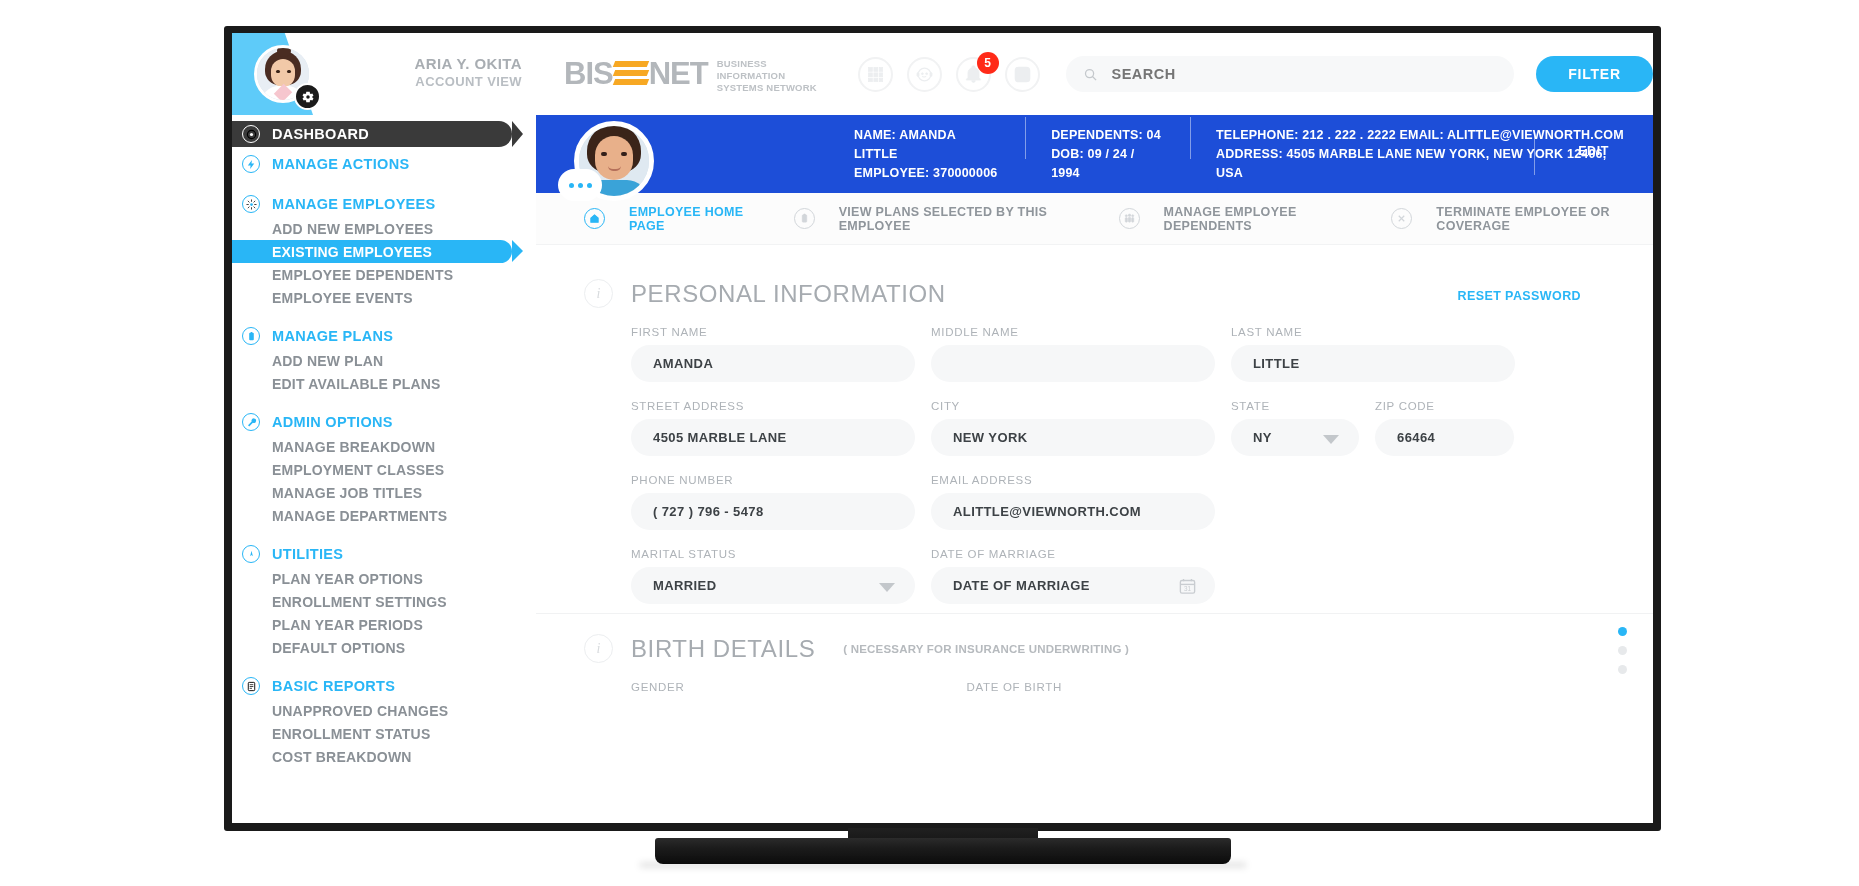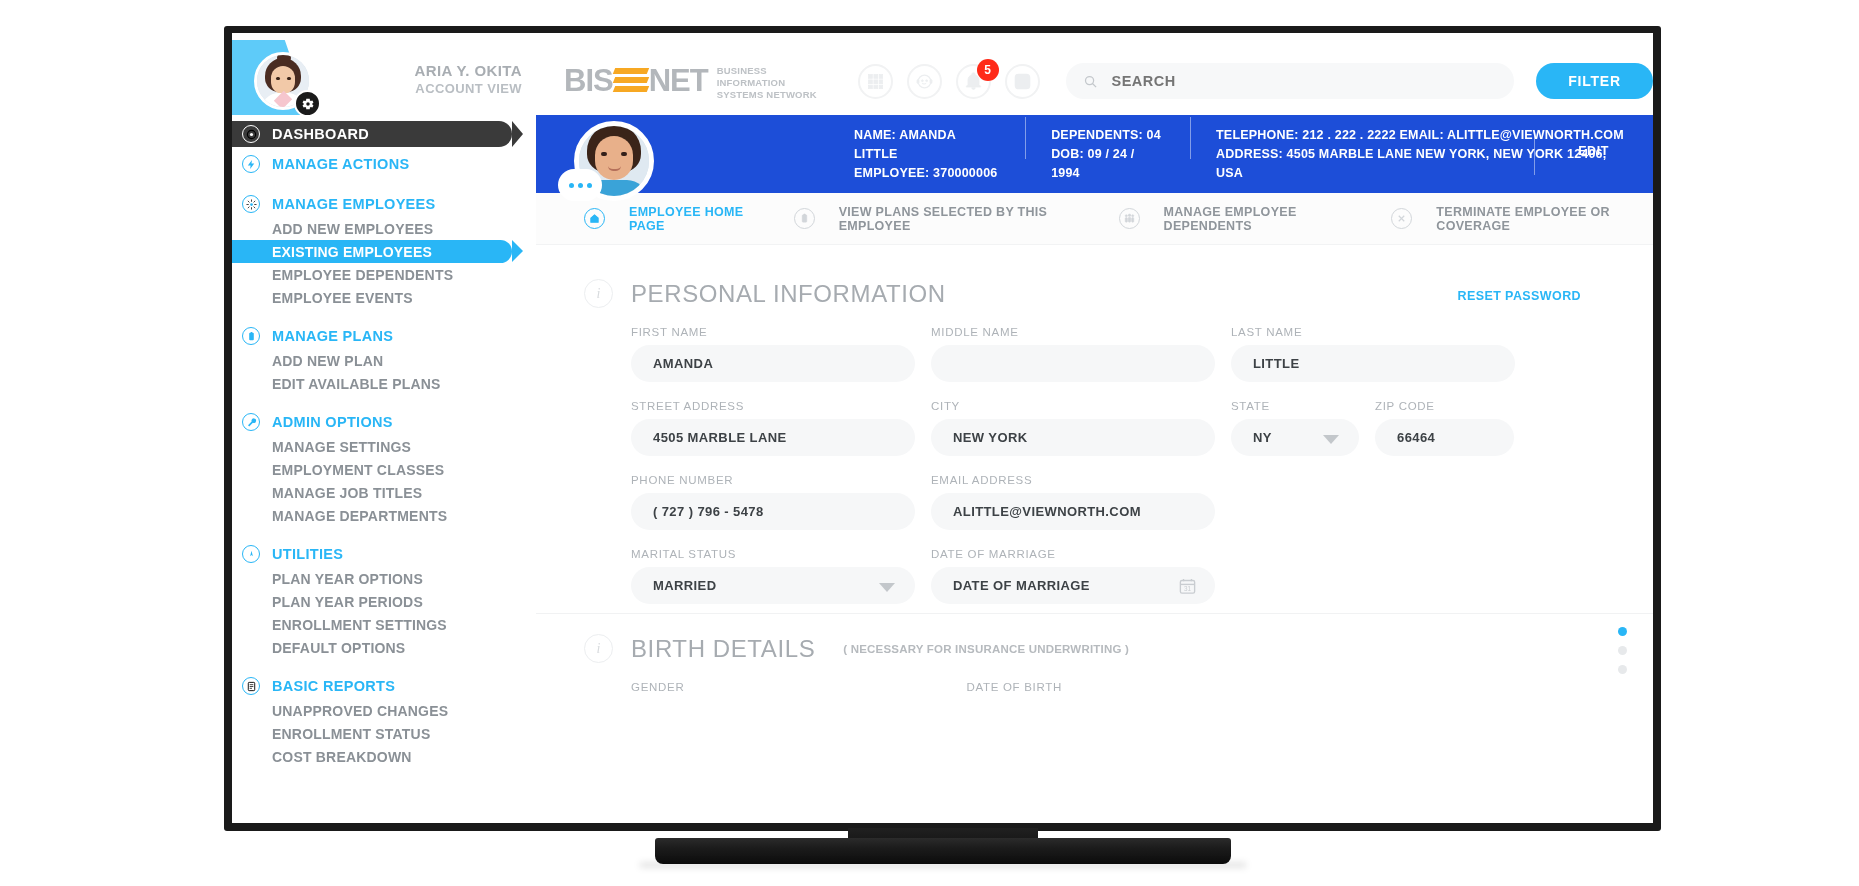--- a/index.html
+++ b/index.html
@@ -35,21 +35,21 @@
   }
   #stand-shadow {
     position: absolute; left: 640px; top: 862px;
     width: 606px; height: 6px;
     background: rgba(0,0,0,.10);
     filter: blur(3px);
   }
 
   
   #topbar {
-    position: absolute; left: 0; top: 7px; width: 100%; height: 82px;
+    position: absolute; left: 0; top: 0; width: 100%; height: 82px;
     background: #ffffff; display: flex; align-items: center;
   }
   #brand-block {
     position: relative; width: 304px; height: 82px; overflow: hidden;
     background: #29b6f6; flex: none;
   }
   .wave1 {
     position: absolute; left: -40px; top: -72px; width: 420px; height: 200px;
     background: #5ecbf9; transform: rotate(-19deg); border-radius: 0 0 40% 0;
   }
@@ -457,40 +457,40 @@
 
     <div class="nav-group">
       <div class="nav-main">
         <span class="nav-ico">
               <svg viewBox="0 0 24 24">
                 <path d="M17 3a5 5 0 00-4.6 7l-8 8 2.6 2.6 8-8A5 5 0 1017 3z"></path>
               </svg>
             </span>
         <span class="nav-label">ADMIN OPTIONS</span>
       </div>
-      <div class="nav-sub">MANAGE SETTINGS</div>
+      <div class="nav-sub">MANAGE BREAKDOWN</div>
       <div class="nav-sub">EMPLOYMENT CLASSES</div>
       <div class="nav-sub">MANAGE JOB TITLES</div>
       <div class="nav-sub">MANAGE DEPARTMENTS</div>
     </div>
 
     <div class="grp-gap"></div>
 
     <div class="nav-group">
       <div class="nav-main">
         <span class="nav-ico">
               <svg viewBox="0 0 24 24">
                 <path d="M12 4l3 12-3-3-3 3z"></path>
               </svg>
             </span>
         <span class="nav-label">UTILITIES</span>
       </div>
       <div class="nav-sub">PLAN YEAR OPTIONS</div>
+      <div class="nav-sub">ENROLLMENT SETTINGS</div>
       <div class="nav-sub">PLAN YEAR PERIODS</div>
-      <div class="nav-sub">ENROLLMENT SETTINGS</div>
       <div class="nav-sub">DEFAULT OPTIONS</div>
     </div>
 
     <div class="grp-gap"></div>
 
     <div class="nav-group">
       <div class="nav-main">
         <span class="nav-ico">
               <svg viewBox="0 0 24 24">
                 <rect x="5" y="3" width="14" height="18" rx="2" fill="none" stroke="currentColor" stroke-width="2"></rect>

